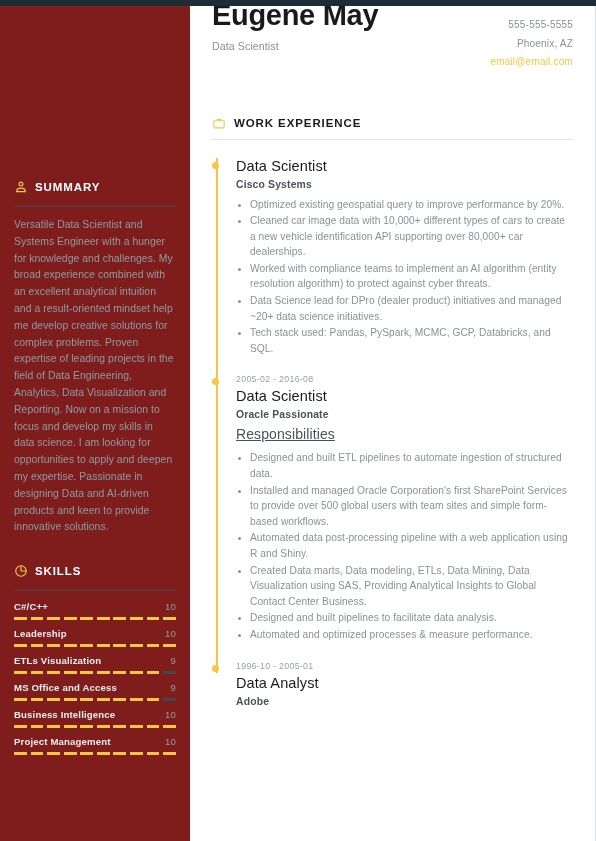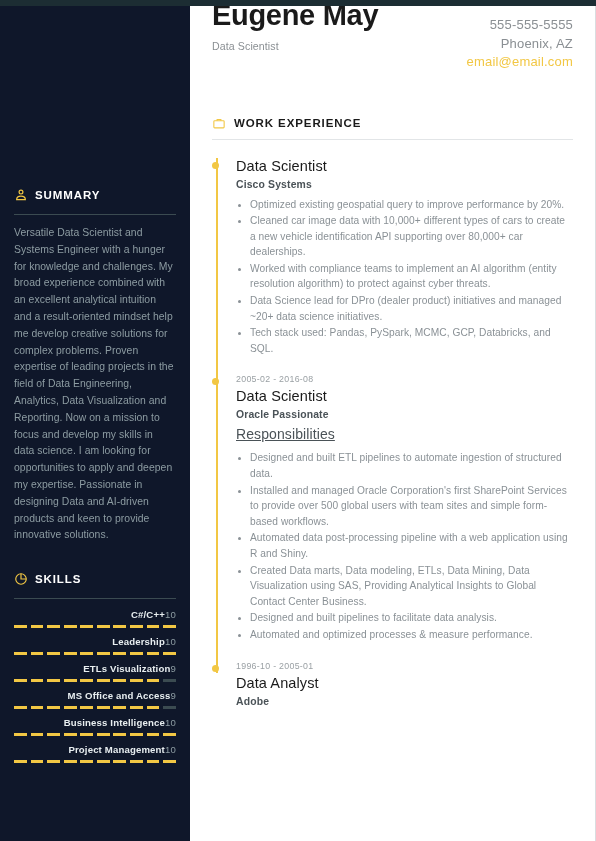--- a/index.html
+++ b/index.html
@@ -27,22 +27,22 @@
     width: 596px;
     height: 6px;
     background: #1c2d33;
     z-index: 5;
   }
 
   
   .sidebar {
     width: 190px;
     min-width: 190px;
-    background: #0f172a;
-    padding: 8px 14px;
+    background: #7f1d1d;
+    padding: 0 14px;
     position: relative;
     z-index: 3;
   }
 
   .sb-section { margin-top: 0; }
 
   .sb-head {
     display: flex;
     align-items: center;
     gap: 7px;
@@ -67,21 +67,21 @@
     font-size: 10.4px;
     line-height: 16.8px;
     letter-spacing: 0.05px;
   }
 
   
   .skill { margin-bottom: 8px; }
   .skill-row {
     display: flex;
     align-items: baseline;
-    justify-content: flex-end;
+    justify-content: space-between;
     margin-bottom: 5px;
   }
   .skill-name {
     color: #e8eef0;
     font-size: 9.6px;
     font-weight: bold;
     letter-spacing: 0.15px;
   }
   .skill-level {
     color: #8d9ca2;
@@ -116,21 +116,21 @@
     max-width: 200px;
   }
   .role {
     margin-top: 9px;
     font-size: 10.6px;
     color: #8a8f93;
     letter-spacing: 0.1px;
   }
   .contact { text-align: right; padding-top: 16px; }
   .contact div {
-    font-size: 13px;
+    font-size: 10px;
     color: #8a8f93;
     line-height: 18.5px;
     letter-spacing: 0.2px;
   }
   .contact .email { color: #f2c744; }
 
   .sec-head {
     display: flex;
     align-items: center;
     gap: 8px;

